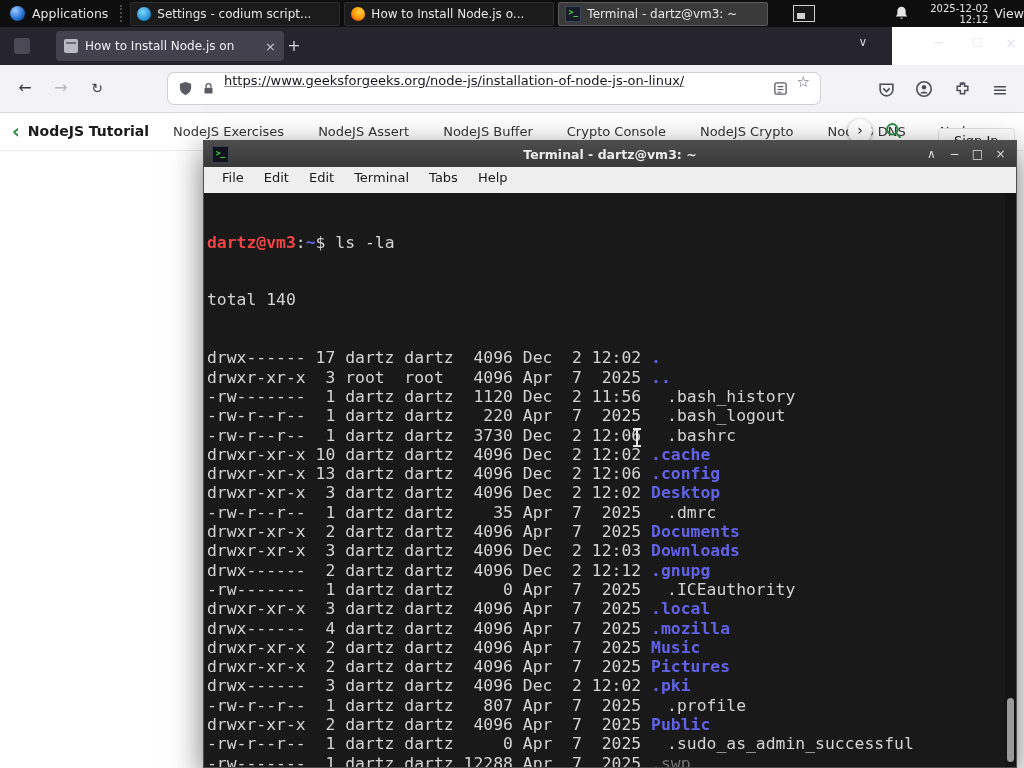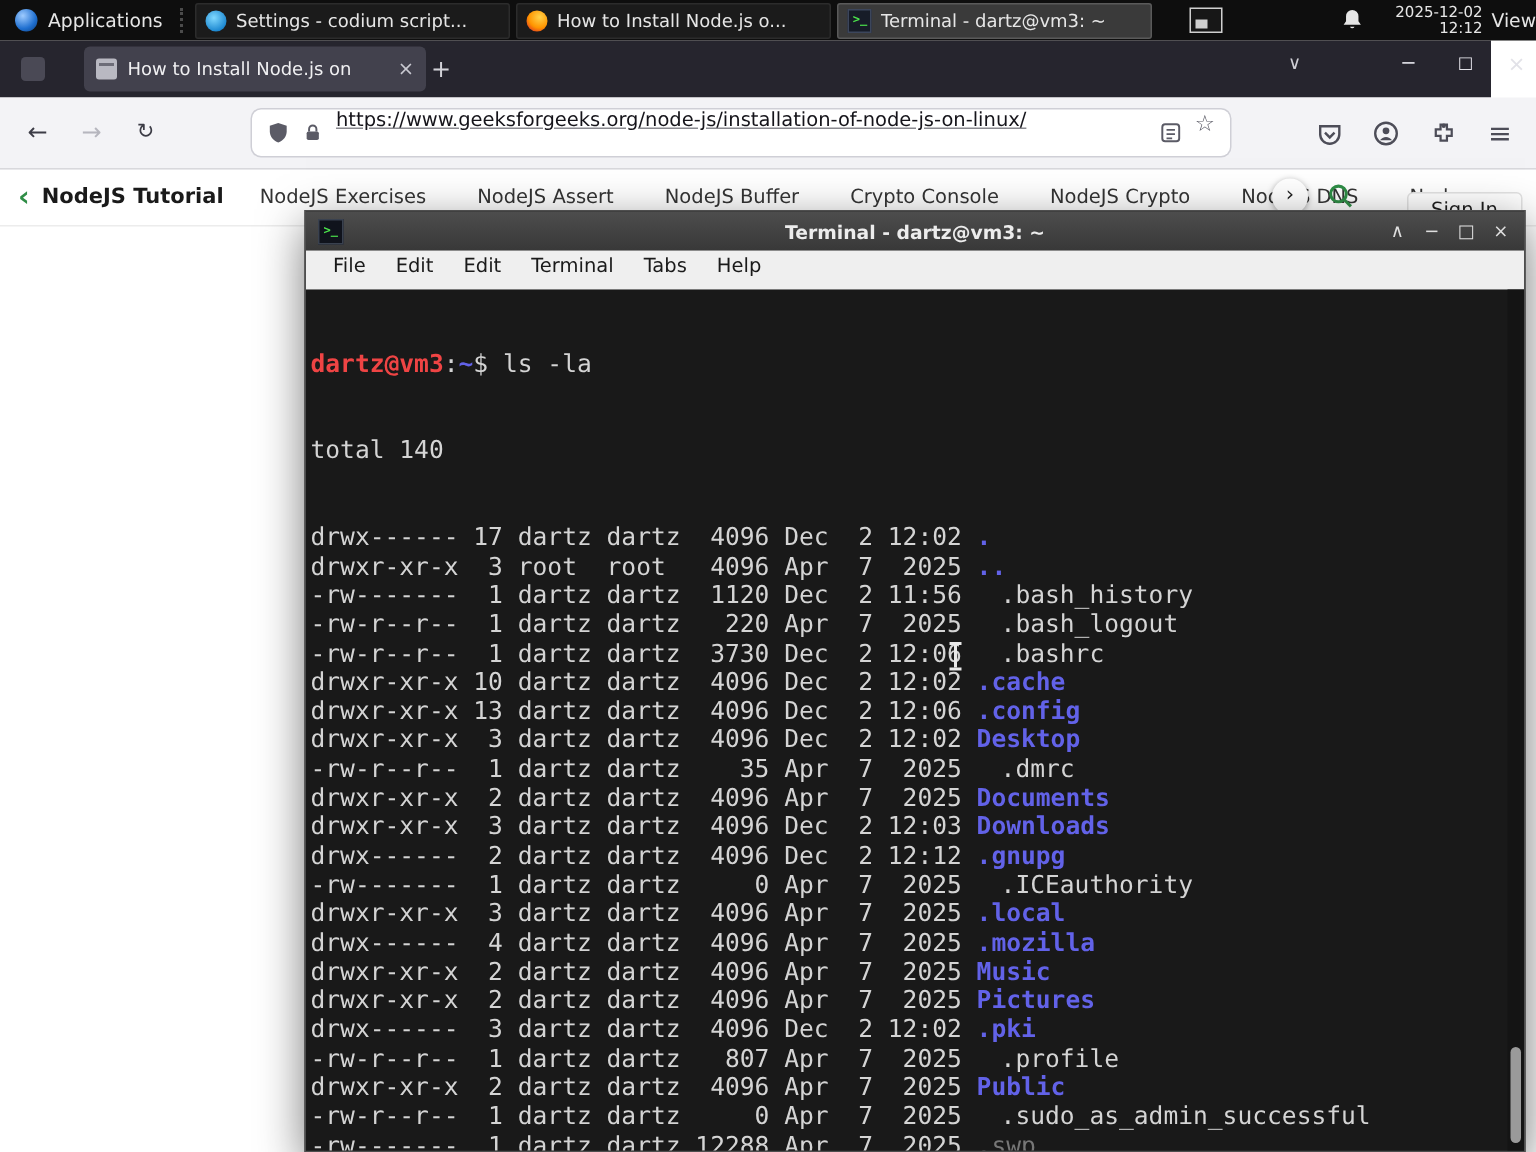--- a/index.html
+++ b/index.html
@@ -24,21 +24,21 @@
   .term-ico{width:14px;height:14px;background:#171c28;border:1px solid #3c465c;color:#4ce64c;
             font:bold 8px/12px "DejaVu Sans Mono",monospace;text-align:center;flex:0 0 auto;}
   .tray{width:20px;height:15px;border:1px solid #cfcfcf;margin-left:auto;margin-right:78px;
         position:relative;background:#171717;}
   .tray::after{content:"";position:absolute;left:3px;bottom:2px;width:8px;height:6px;background:#cfcfcf;}
   .bell{width:17px;height:17px;margin-right:20px;}
   .clock{font-size:10px;line-height:11px;text-align:right;margin-right:6px;white-space:nowrap;}
   .user{font-size:12.5px;white-space:nowrap;overflow:hidden;max-width:36px;}
 
   
-  .tabstrip{position:absolute;top:27px;left:0;width:994px;height:38px;background:#26252e;z-index:40;}
+  .tabstrip{position:absolute;top:27px;left:0;width:892px;height:38px;background:#26252e;z-index:40;}
   .fxview{position:absolute;left:14px;top:11px;width:16px;height:16px;border-radius:3px;background:#4a4955;}
   .tab{position:absolute;left:56px;top:4px;width:212px;height:30px;background:#42414d;border-radius:4px;
        display:flex;align-items:center;gap:7px;padding:0 8px;color:#f0f0f2;font-size:12px;}
   .favicon{width:14px;height:14px;border-radius:2px;background:#b9b9c2;flex:0 0 auto;position:relative;}
   .favicon::after{content:"";position:absolute;left:2px;top:3px;width:10px;height:2px;background:#6d6d78;}
   .tab-title{flex:1;white-space:nowrap;overflow:hidden;}
   .tab-close{color:#c9c9d1;font-size:13px;padding-left:2px;}
   .newtab{position:absolute;left:282px;top:7px;color:#d2d2d8;font-size:16px;width:24px;height:24px;
           text-align:center;line-height:24px;border-radius:4px;}
   .alltabs{position:absolute;left:852px;top:8px;color:#cfcfd6;font-size:12px;width:22px;text-align:center;}

